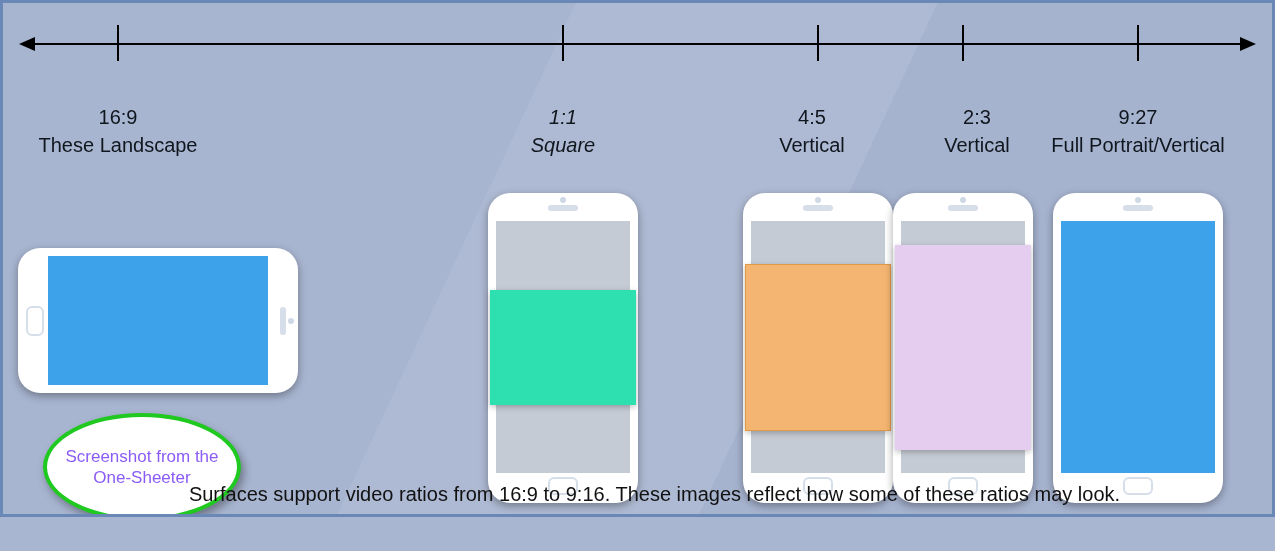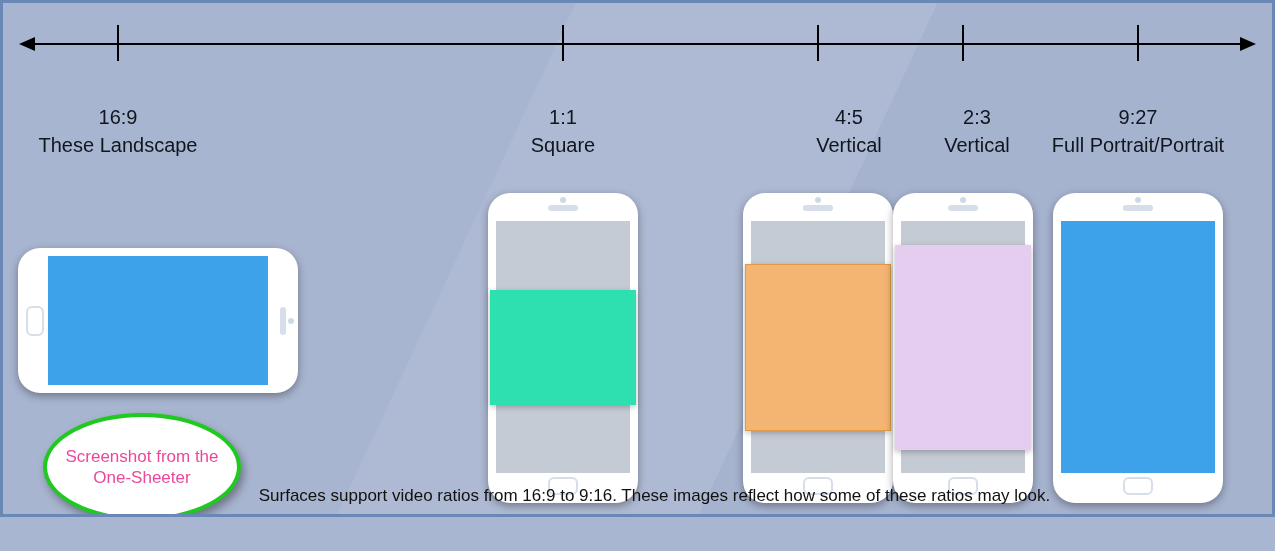--- a/index.html
+++ b/index.html
@@ -54,21 +54,21 @@
     line-height: 1.4;
     color: #10161d;
     font-weight: 500;
     white-space: nowrap;
   }
   .caption {
     position: absolute;
     bottom: 8px;
     left: 0; right: 0;
     text-align: center;
-    font-size: 17px;
+    font-size: 20px;
     color: #111;
     padding-left: 34px;
   }
 
   
   .phone-v {
     position: absolute;
     width: 150px;
     height: 310px;
     background: #fff;
@@ -156,62 +156,62 @@
     position: absolute;
     width: 190px;
     height: 100px;
     border: 4px solid #1fc91f;
     border-radius: 50%;
     background: #fff;
     display: flex;
     align-items: center;
     justify-content: center;
     text-align: center;
-    color: #ec4899;
+    color: #8b5cf6;
     font-size: 17px;
     line-height: 1.25;
     box-shadow: 3px 5px 8px rgba(0,0,0,.35);
   }
 </style>
 </head>
 <body>
 
 <div class="frame">
   <div class="axis-line"></div>
   <div class="axis-arrow left"></div>
   <div class="axis-arrow right"></div>
 
   <div class="tick" style="left:115px;"></div>
   <div class="label-block" style="left:115px;">
     <div>16:9</div>
     <div>These Landscape</div>
   </div>
 
   <div class="tick" style="left:560px;"></div>
-  <div class="label-block" style="left:560px;">
+  <div class="label-block" style="left:560px;font-style:italic;">
     <div>1:1</div>
     <div>Square</div>
   </div>
 
   <div class="tick" style="left:815px;"></div>
-  <div class="label-block" style="left:846px;">
+  <div class="label-block" style="left:809px;">
     <div>4:5</div>
     <div>Vertical</div>
   </div>
 
   <div class="tick" style="left:960px;"></div>
   <div class="label-block" style="left:974px;">
     <div>2:3</div>
     <div>Vertical</div>
   </div>
 
   <div class="tick" style="left:1135px;"></div>
   <div class="label-block" style="left:1135px;">
     <div>9:27</div>
-    <div>Full Portrait/Portrait</div>
+    <div>Full Portrait/Vertical</div>
   </div>
 
   <div class="phone-h" style="left:15px; top:245px;">
     <div class="screen"></div>
     <span class="earpiece"></span>
     <span class="camera"></span>
     <span class="home"></span>
   </div>
 
   <div class="ellipse" style="left:40px; top:410px;">

